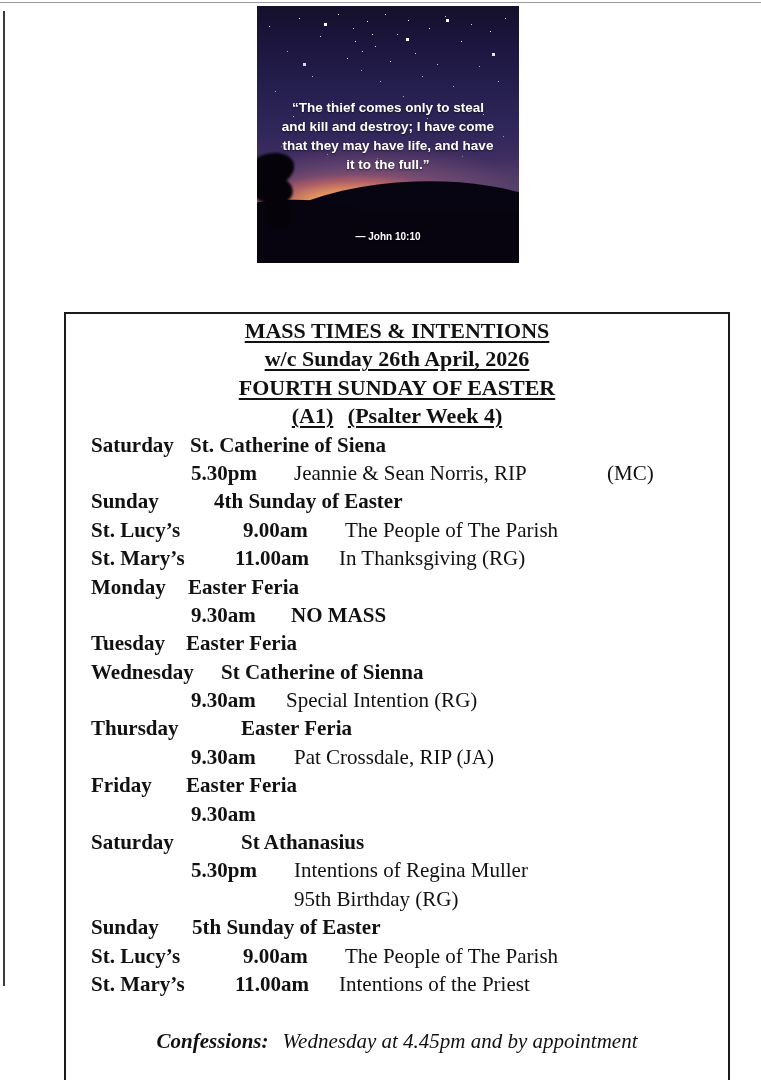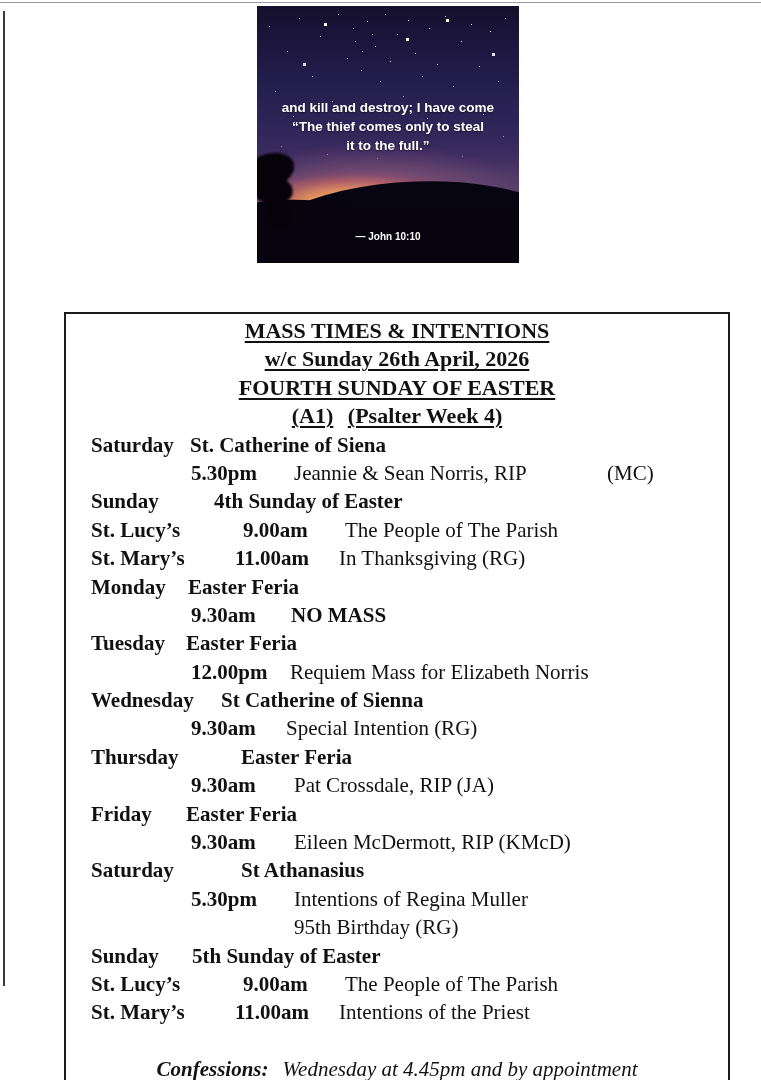--- a/index.html
+++ b/index.html
@@ -68,22 +68,23 @@
   <div class="quote-img">
     <div class="star"></div>
     <div class="star2"></div>
     <div class="hill-right"></div>
     <div class="hill-left"></div>
     <div class="ground"></div>
     <div class="tree-a"></div>
     <div class="tree-b"></div>
     <div class="tree-c"></div>
     <div class="quote-text">
+      <div>“The thief comes only to steal</div>
       <div>and kill and destroy; I have come</div>
-      <div>“The thief comes only to steal</div>
+      <div>that they may have life, and have</div>
       <div>it to the full.”</div>
     </div>
     <div class="quote-attr">— John 10:10</div>
   </div>
 
   <div class="box">
     <div class="ln hdr"><span class="u">MASS TIMES &amp; INTENTIONS</span></div>
     <div class="ln hdr"><span class="u">w/c Sunday 26th April, 2026</span></div>
     <div class="ln hdr"><span class="u">FOURTH SUNDAY OF EASTER</span></div>
     <div class="ln hdr">
@@ -120,24 +121,20 @@
     </div>
     <div class="ln">
       <span class="seg b" style="left:101px">9.30am</span>
       <span class="seg b" style="left:201px">NO MASS</span>
     </div>
     <div class="ln">
       <span class="seg b" style="left:1px">Tuesday</span>
       <span class="seg b" style="left:96px">Easter Feria</span>
     </div>
     <div class="ln">
-      <span class="seg b" style="left:101px">12.00pm</span>
-      <span class="seg" style="left:200px">Requiem Mass for Elizabeth Norris</span>
-    </div>
-    <div class="ln">
       <span class="seg b" style="left:1px">Wednesday</span>
       <span class="seg b" style="left:131px">St Catherine of Sienna</span>
     </div>
     <div class="ln">
       <span class="seg b" style="left:101px">9.30am</span>
       <span class="seg" style="left:196px">Special Intention (RG)</span>
     </div>
     <div class="ln">
       <span class="seg b" style="left:1px">Thursday</span>
       <span class="seg b" style="left:151px">Easter Feria</span>
@@ -145,21 +142,20 @@
     <div class="ln">
       <span class="seg b" style="left:101px">9.30am</span>
       <span class="seg" style="left:204px">Pat Crossdale, RIP (JA)</span>
     </div>
     <div class="ln">
       <span class="seg b" style="left:1px">Friday</span>
       <span class="seg b" style="left:96px">Easter Feria</span>
     </div>
     <div class="ln">
       <span class="seg b" style="left:101px">9.30am</span>
-      <span class="seg" style="left:204px">Eileen McDermott, RIP (KMcD)</span>
     </div>
     <div class="ln">
       <span class="seg b" style="left:1px">Saturday</span>
       <span class="seg b" style="left:151px">St Athanasius</span>
     </div>
     <div class="ln">
       <span class="seg b" style="left:101px">5.30pm</span>
       <span class="seg" style="left:204px">Intentions of Regina Muller</span>
     </div>
     <div class="ln">

